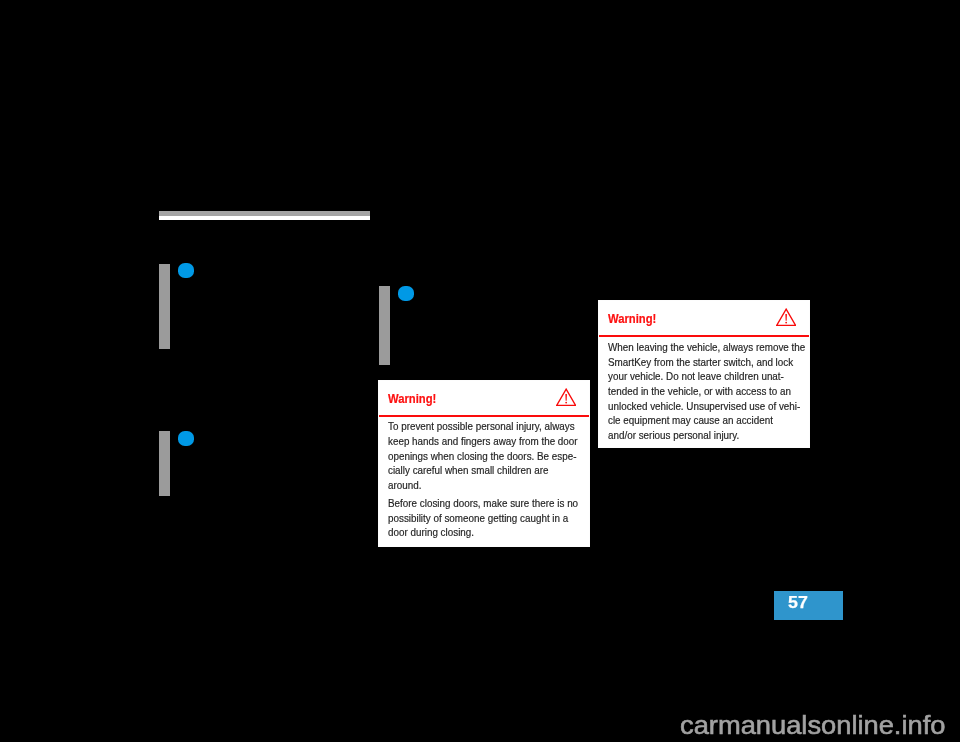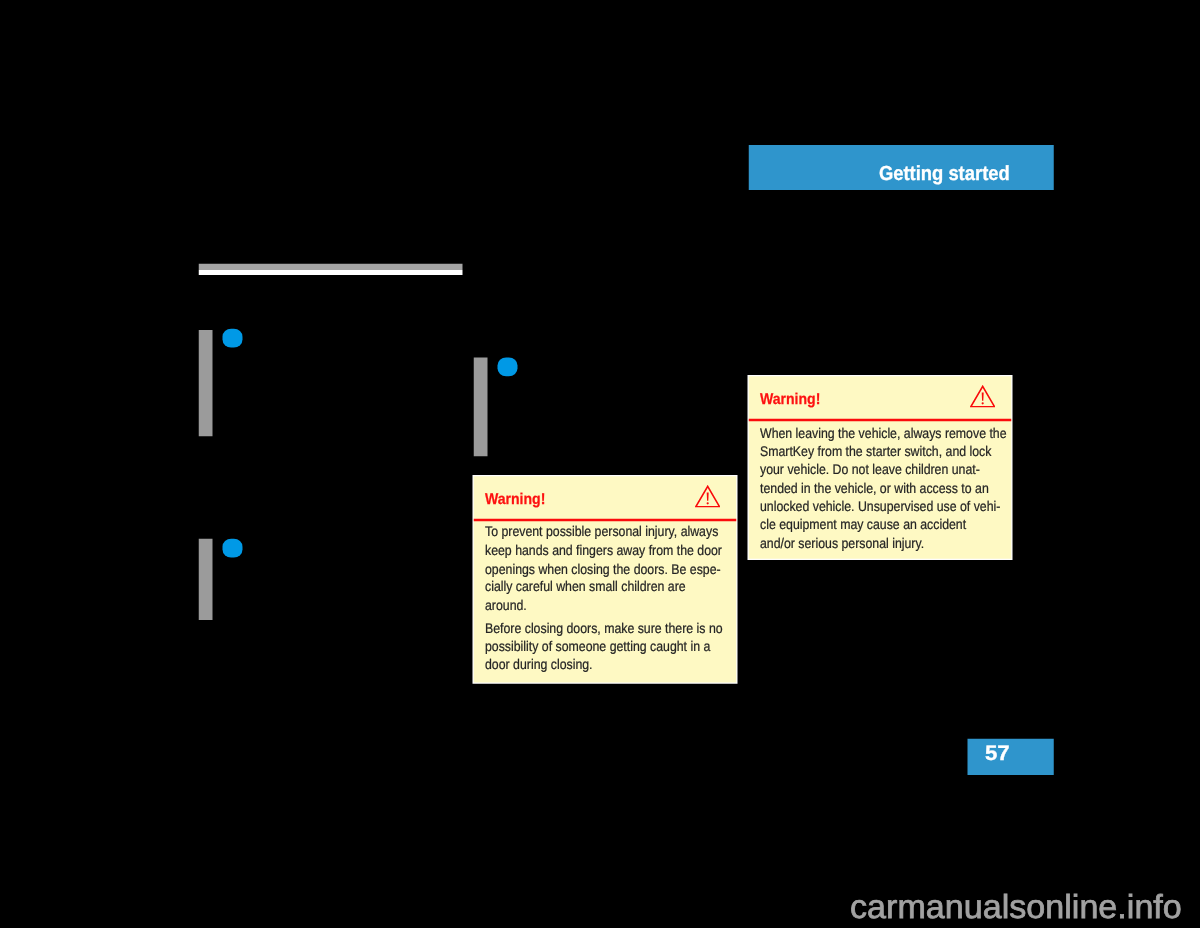--- a/index.html
+++ b/index.html
@@ -17,21 +17,21 @@
 
   
   .rule-gray{left:159px;top:211px;width:211px;height:4.8px;background:#a4a4a4;}
   .rule-white{left:159px;top:215.8px;width:211px;height:4.2px;background:#ffffff;}
 
   
   .vbar{position:absolute;background:#9b9b9b;}
   .dot{position:absolute;background:#0099e6;border-radius:43%;}
 
   
-  .warn{position:absolute;background:#fef9c3;box-shadow:0 0 0 1px #fdfdfd;}
+  .warn{position:absolute;background:#ffffff;box-shadow:0 0 0 1px #fdfdfd;}
   .warn-rule{position:absolute;left:0;top:34px;width:100%;height:2px;background:#fb0c0c;}
   .warn-title{position:absolute;left:9.3px;top:10.6px;color:#fd1111;font-weight:bold;font-size:12.4px;
        -webkit-text-stroke:0.2px #fd1111;
        transform:scaleX(0.907) translateZ(0);transform-origin:left top;white-space:nowrap;}
   .warn-icon{position:absolute;right:12.6px;top:7.3px;width:20.3px;height:18.2px;}
   .wline{position:absolute;left:9.2px;color:#242424;font-size:11.2px;white-space:nowrap;
        -webkit-text-stroke:0.18px #242424;
        transform:scaleX(0.881) translateZ(0);transform-origin:left top;}
 
   
@@ -43,23 +43,20 @@
   
   .footer{left:680px;top:710px;color:#a2a2a2;font-size:26.6px;white-space:nowrap;
        -webkit-text-stroke:0.6px #a2a2a2;
        transform:scaleX(1.026) translateZ(0);transform-origin:left top;}
 </style>
 </head>
 <body>
 
 <div class="page">
 
-  <div class="abs section-banner">
-    <span class="lbl">Getting started</span>
-  </div>
 
   <div class="abs rule-gray"></div>
   <div class="abs rule-white"></div>
 
   <div id="marks">
       <div class="vbar" style="left: 159px; top: 264px; width: 11px; height: 85px;"></div>
       <div class="vbar" style="left: 379px; top: 286px; width: 11px; height: 79px;"></div>
       <div class="vbar" style="left: 159px; top: 431px; width: 11px; height: 65px;"></div>
       <div class="dot" style="left: 178px; top: 263px; width: 16px; height: 15px;"></div>
       <div class="dot" style="left: 398px; top: 286px; width: 16px; height: 15px;"></div>

